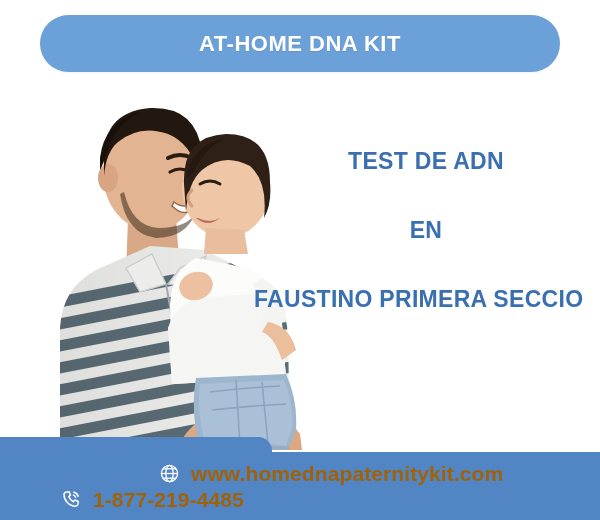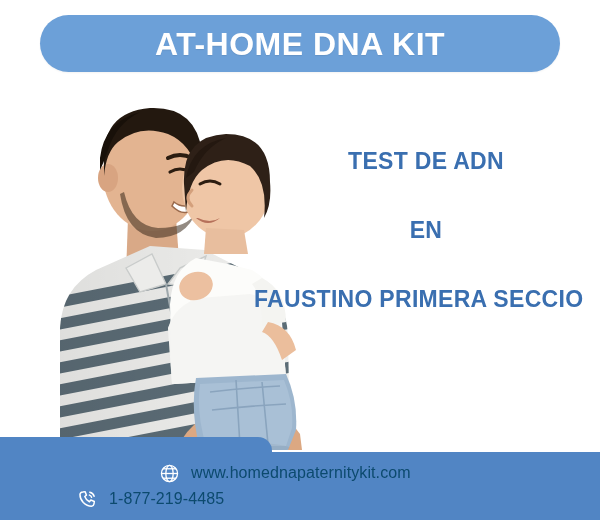--- a/index.html
+++ b/index.html
@@ -12,21 +12,21 @@
   .canvas{position:relative;width:600px;height:520px;background:#fff;overflow:hidden;}
 
   
   .header-pill{
     position:absolute;left:40px;top:15px;width:520px;height:57px;
     background:#6CA0D8;border-radius:29px;
     display:flex;align-items:center;justify-content:center;
     box-shadow:0 1px 2px rgba(0,0,0,.05);
   }
   .header-title{
-    color:#ffffff;font-weight:bold;font-size:32px;letter-spacing:.5px;
+    color:#ffffff;font-weight:bold;font-size:22px;letter-spacing:.5px;
     white-space:nowrap;line-height:1;
     text-shadow:0 1px 1px rgba(0,0,0,.08);
   }
 
   
   .photo{
     position:absolute;left:0px;top:78px;width:330px;height:372px;
     overflow:hidden;
   }
   .photo svg{display:block;width:330px;height:372px;}
@@ -55,29 +55,29 @@
   .footer-main{
     position:absolute;left:0;top:15px;width:600px;height:68px;
     background:#5185C4;
   }
   .footer-rows{
     position:absolute;left:0;top:15px;width:600px;height:68px;
     display:flex;flex-direction:column;justify-content:center;
   }
   .f-row{display:flex;align-items:center;}
   .f-row.row1{justify-content:flex-start;padding-left:158px;margin-bottom:4px;}
-  .f-row.row2{justify-content:flex-start;padding-left:76px;}
+  .f-row.row2{justify-content:flex-start;padding-left:60px;}
   .f-item{display:flex;align-items:center;white-space:nowrap;}
   .f-item + .f-item{margin-left:26px;}
   .f-ico{
     width:22px;height:22px;flex:0 0 22px;margin-right:11px;
     display:flex;align-items:center;justify-content:center;
   }
   .f-ico svg{display:block;}
-  .f-text{color:#0c4a6e;font-size:16px;letter-spacing:.1px;line-height:1;}
+  .f-text{color:#a16207;font-size:21px;letter-spacing:.1px;line-height:1;font-weight:bold;}
 </style>
 </head>
 <body>
 
 <div class="canvas">
 
   <div class="header-pill">
     <span class="header-title">AT-HOME DNA KIT</span>
   </div>
 

